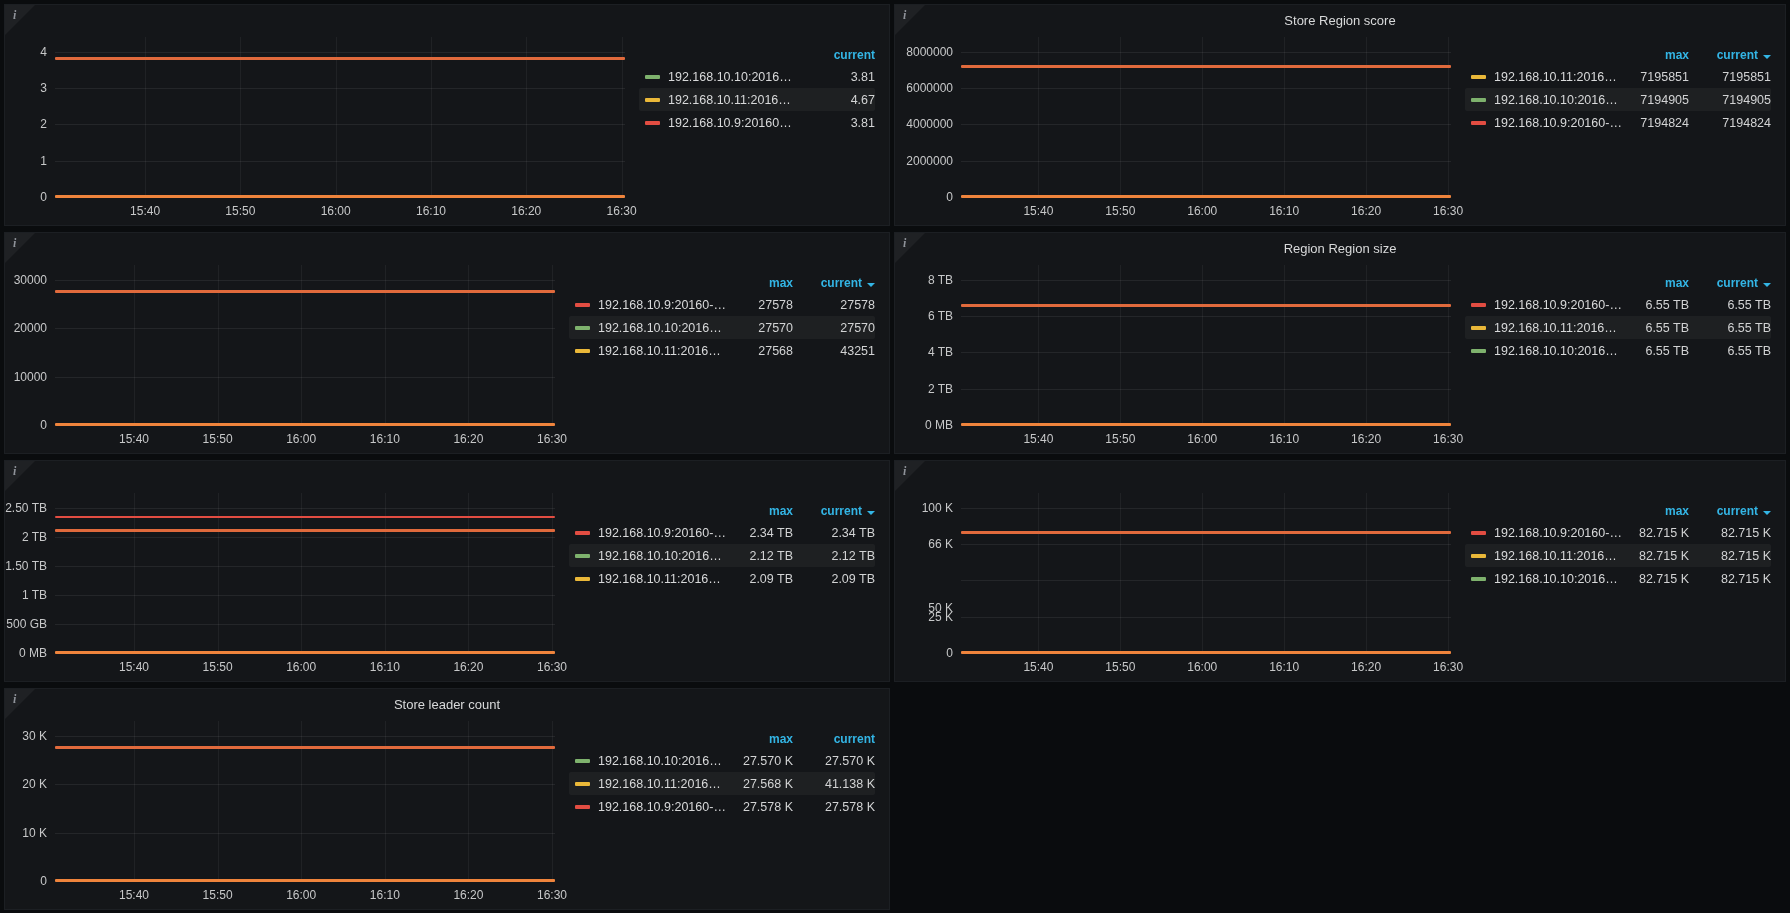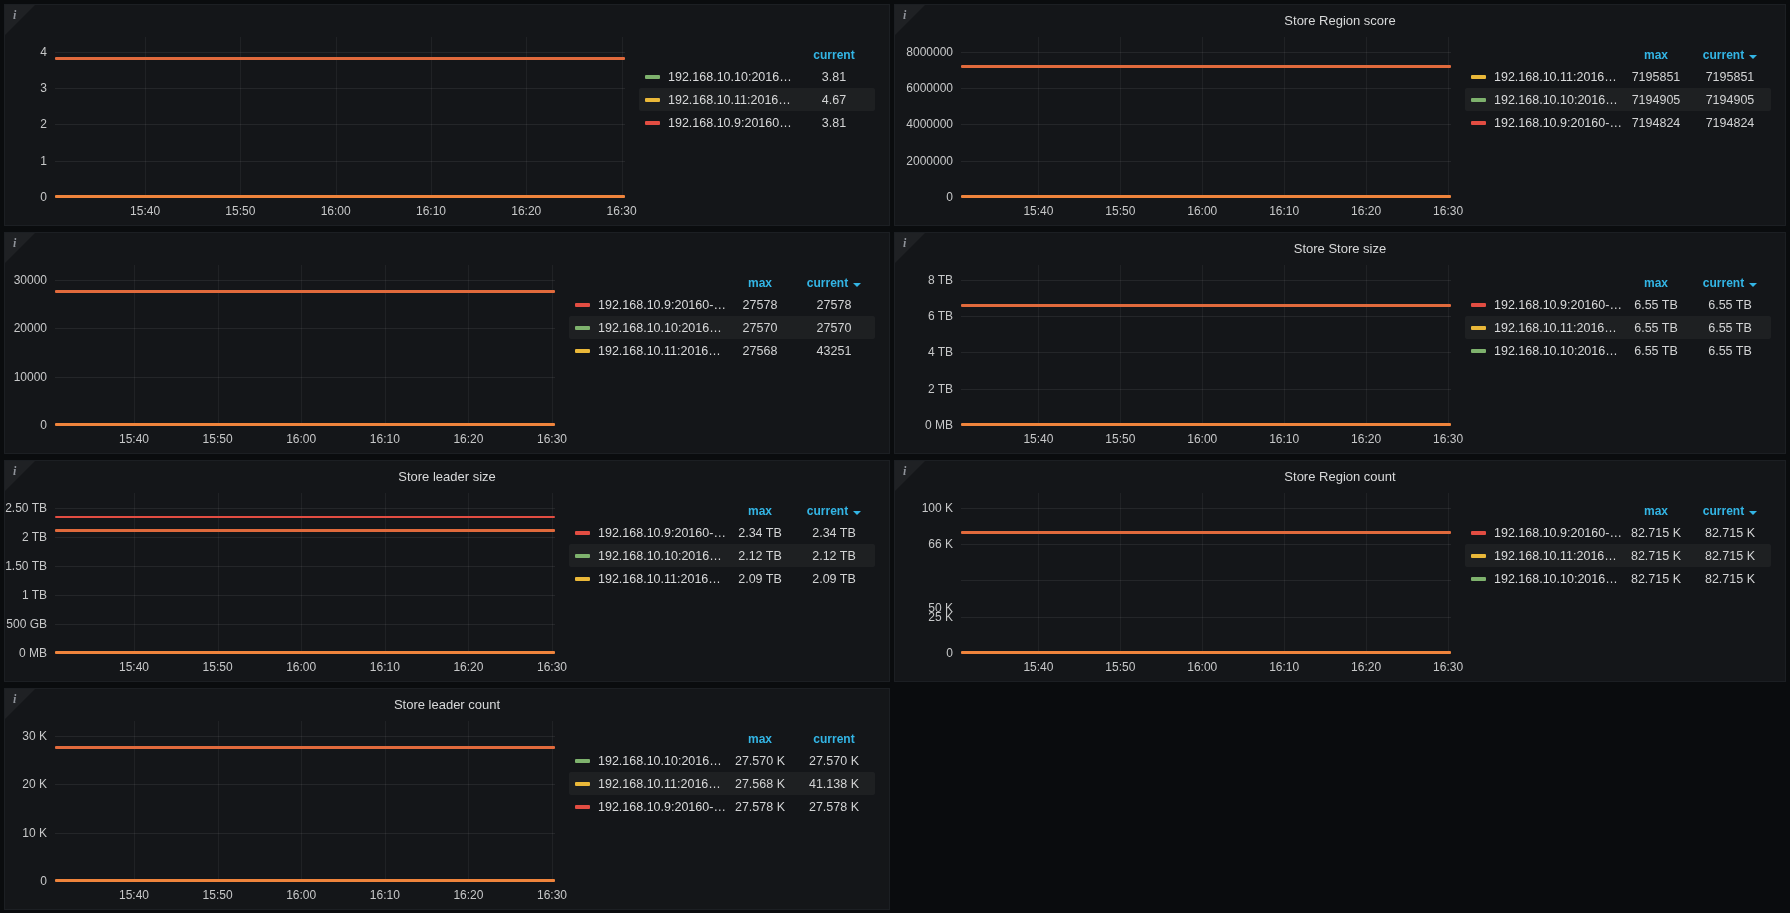--- a/index.html
+++ b/index.html
@@ -20,21 +20,21 @@
   .yl{position:absolute;text-align:right;color:#c7c8c9;font-size:12px;transform:translateY(-50%);white-space:nowrap;}
   .xl{position:absolute;top:100%;margin-top:7px;transform:translateX(-50%);color:#c7c8c9;
       font-size:12px;white-space:nowrap;}
   .sline{position:absolute;left:0;right:0;border-radius:1px;z-index:1;}
   .legend{flex:0 0 auto;box-sizing:border-box;padding:40px 14px 0 10px;font-size:12.5px;color:#d8d9da;}
   .lhead{display:flex;align-items:center;height:20px;color:#33b5e5;font-weight:700;font-size:12px;}
   .lrow{display:flex;align-items:center;height:23px;border-radius:2px;}
   .lrow.alt{background:rgba(255,255,255,0.045);}
   .chip{width:15px;height:4px;border-radius:1px;margin:0 8px 0 6px;flex:none;cursor:pointer;}
   .lname{flex:1 1 auto;white-space:nowrap;overflow:hidden;text-overflow:ellipsis;cursor:pointer;min-width:0;}
-  .lval{flex:none;width:66px;text-align:center;color:#d2d3d4;white-space:nowrap;}
+  .lval{flex:none;width:66px;text-align:right;color:#d2d3d4;white-space:nowrap;}
   .lval.cur{width:82px;}
   .lhead .lval{color:#33b5e5;cursor:pointer;}
   .lhead .spacer{flex:1 1 auto;}
   .caret{display:inline-block;width:0;height:0;border-left:4px solid transparent;
          border-right:4px solid transparent;border-top:4px solid #33b5e5;margin-left:5px;}
 </style>
 </head>
 <body>
 
 <div class="stage">
@@ -206,21 +206,21 @@
             <span class="lname">192.168.10.11:20160-store-4</span>
             <span class="lval">27568</span>
             <span class="lval cur">43251</span>
           </div>
         </div>
       </div>
     </div>
     <div class="panel" style="left: 894px; top: 232px; width: 892px; height: 222px;">
       <div class="corner"></div>
       <span class="corner-i">i</span>
-      <div class="panel-title">Store Store size</div>
+      <div class="panel-title">Region Region size</div>
       <div class="panel-body">
         <div class="plot">
           <div class="grid" style="inset: 32px 4px 28px 66px;">
             <div class="hline" style="top: 14.5455px;"></div>
             <div class="yl" style="top: 14.5455px; left: -66px; width: 58px;">8 TB</div>
             <div class="hline" style="top: 50.9091px;"></div>
             <div class="yl" style="top: 50.9091px; left: -66px; width: 58px;">6 TB</div>
             <div class="hline" style="top: 87.2727px;"></div>
             <div class="yl" style="top: 87.2727px; left: -66px; width: 58px;">4 TB</div>
             <div class="hline" style="top: 123.636px;"></div>
@@ -266,21 +266,20 @@
             <span class="lname">192.168.10.10:20160-store-1</span>
             <span class="lval">6.55 TB</span>
             <span class="lval cur">6.55 TB</span>
           </div>
         </div>
       </div>
     </div>
     <div class="panel" style="left: 4px; top: 460px; width: 886px; height: 222px;">
       <div class="corner"></div>
       <span class="corner-i">i</span>
-      <div class="panel-title">Store leader size</div>
       <div class="panel-body">
         <div class="plot">
           <div class="grid" style="inset: 32px 4px 28px 50px;">
             <div class="hline" style="top: 14.5455px;"></div>
             <div class="yl" style="top: 14.5455px; left: -60px; width: 52px;">2.50 TB</div>
             <div class="hline" style="top: 43.6364px;"></div>
             <div class="yl" style="top: 43.6364px; left: -60px; width: 52px;">2 TB</div>
             <div class="hline" style="top: 72.7273px;"></div>
             <div class="yl" style="top: 72.7273px; left: -60px; width: 52px;">1.50 TB</div>
             <div class="hline" style="top: 101.818px;"></div>
@@ -329,21 +328,20 @@
             <span class="lname">192.168.10.11:20160-store-4</span>
             <span class="lval">2.09 TB</span>
             <span class="lval cur">2.09 TB</span>
           </div>
         </div>
       </div>
     </div>
     <div class="panel" style="left: 894px; top: 460px; width: 892px; height: 222px;">
       <div class="corner"></div>
       <span class="corner-i">i</span>
-      <div class="panel-title">Store Region count</div>
       <div class="panel-body">
         <div class="plot">
           <div class="grid" style="inset: 32px 4px 28px 66px;">
             <div class="hline" style="top: 14.5455px;"></div>
             <div class="yl" style="top: 14.5455px; left: -66px; width: 58px;">100 K</div>
             <div class="hline" style="top: 50.9091px;"></div>
             <div class="yl" style="top: 50.9091px; left: -66px; width: 58px;">66 K</div>
             <div class="hline" style="top: 87.2727px;"></div>
             <div class="yl" style="top: 75px; left: -66px; width: 58px; margin-top: 40px;">50 K</div>
             <div class="hline" style="top: 123.636px;"></div>

